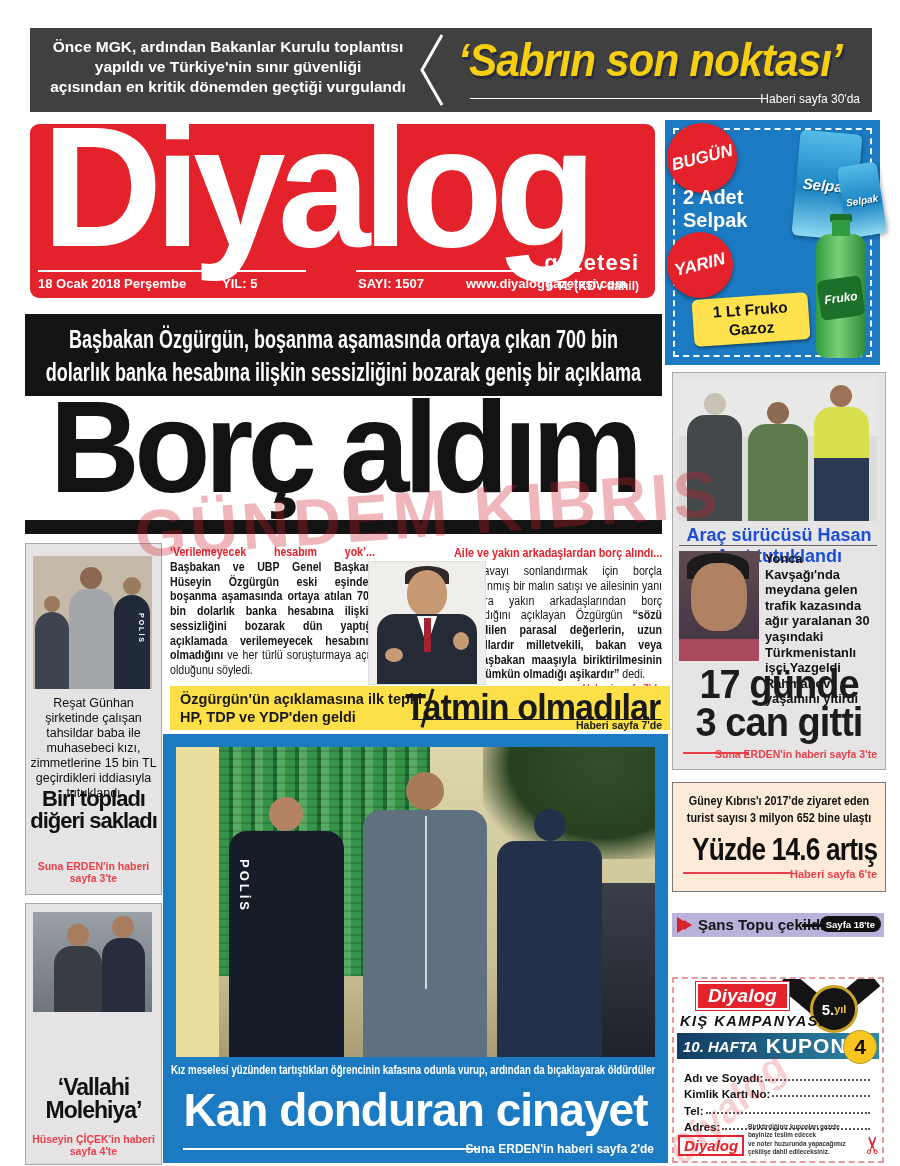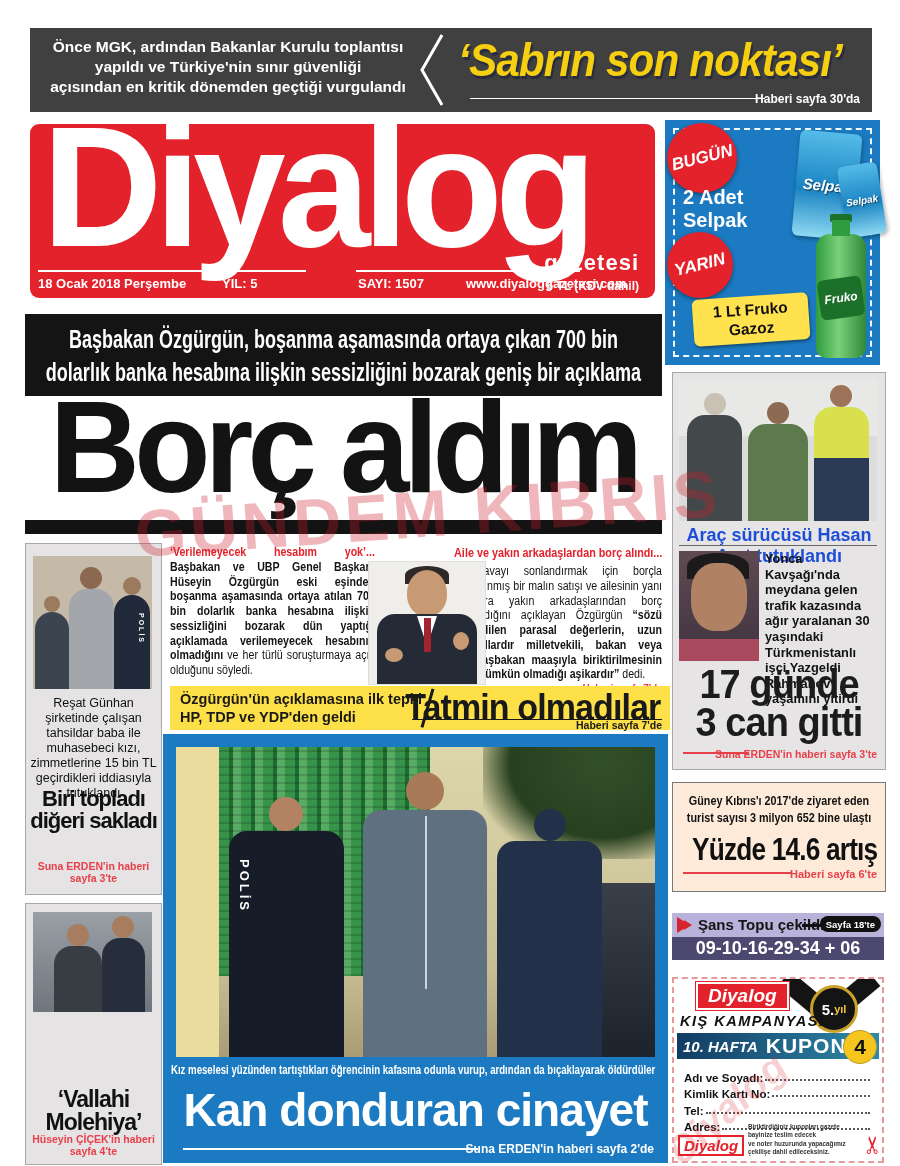--- a/index.html
+++ b/index.html
@@ -9,21 +9,21 @@
   
   .banner{left:30px;top:28px;width:842px;height:84px;background:#404040;}
   .banner-kicker{left:12px;top:9px;width:372px;color:#fff;font-weight:bold;font-size:15.5px;
                  line-height:1.3;text-align:center;}
   .banner-chevron{left:388px;top:5px;}
   .banner-headline{left:402px;top:4px;width:436px;text-align:center;color:#f6cf10;font-size:47px;
                    font-weight:bold;font-style:italic;letter-spacing:-1px;white-space:nowrap;
                    transform:scaleX(.9);transform-origin:center top;
                    text-shadow:2px 3px 0 rgba(10,20,60,.45);}
   .banner-ref-line{left:440px;bottom:13px;width:295px;height:1.5px;background:#fff;}
-  .banner-ref{right:12px;bottom:6px;color:#fff;font-size:12px;font-weight:bold;}
+  .banner-ref{right:12px;bottom:6px;color:#fff;font-size:12px;font-weight:normal;}
   
   .masthead{left:30px;top:124px;width:625px;height:174px;background:#e4222b;border-radius:9px;}
   .masthead-title{left:12px;top:-22px;font-size:170px;font-weight:bold;color:#fff;line-height:1;
                   letter-spacing:-8px;white-space:nowrap;transform:scaleX(.98);transform-origin:left top;}
   .mh-rule1{left:8px;bottom:26px;width:268px;height:2px;background:#fff;}
   .mh-rule2{left:326px;bottom:26px;width:224px;height:2px;background:#fff;}
   .mh-item{bottom:7px;color:#fff;font-size:13px;font-weight:bold;}
   .mh-date{left:8px;} .mh-year{left:192px;} .mh-issue{left:328px;} .mh-site{left:436px;}
   .mh-sub{right:16px;bottom:22px;color:#fff;font-size:22px;font-weight:bold;letter-spacing:1px;}
   .mh-price{right:16px;bottom:5px;color:#fff;font-size:12px;font-weight:bold;}
@@ -353,21 +353,21 @@
     <div class="lphoto" style="top:8px;height:100px;background:linear-gradient(180deg,#9aa0a6,#6f757c);">
       <div class="fig" style="left:18%;width:40%;height:88%;">
         <div class="fig-head" style="width:22px;height:22px;background:#a87c5e;"></div>
         <div class="fig-body" style="width:100%;height:calc(100% - 22px);background:#383d44;"></div>
       </div>
       <div class="fig" style="left:58%;width:36%;height:96%;">
         <div class="fig-head" style="width:22px;height:22px;background:#a87c5e;"></div>
         <div class="fig-body" style="width:100%;height:calc(100% - 22px);background:#262e3e;"></div>
       </div>
     </div>
-    <div class="lhead" style="top:184px;font-size:23px;">‘Vallahi Molehiya’</div>
+    <div class="lhead" style="top:172px;font-size:23px;">‘Vallahi Molehiya’</div>
     <div class="lby" style="bottom:7px;">Hüseyin ÇİÇEK'in haberi sayfa 4'te</div>
   </div>
 
   <div class="abs rbox">
     <div class="rphoto">
       <div style="position:absolute;left:0;top:0;width:100%;height:40%;background:#e8e8e6;"></div>
       <div class="fig" style="left:4%;width:28%;height:90%;">
         <div class="fig-head" style="width:22px;height:22px;background:#c9c1b4;"></div>
         <div class="fig-body" style="width:100%;height:calc(100% - 22px);background:#43484a;"></div>
       </div>
@@ -404,21 +404,20 @@
   </div>
 
   <div class="abs lottery">
     <div class="lot-top">
       <div class="lot-arrow"></div>
       <div class="lot-arrow2"></div>
       <div class="lot-title">Şans Topu çekildi</div>
       <div class="lot-line"></div>
       <div class="lot-pill">Sayfa 18'te</div>
     </div>
-    <div class="lot-nums">09-10-16-29-34 + 06</div>
   </div>
 
   <div class="abs coupon">
     <div class="ribbon ribbon-l"></div>
     <div class="ribbon ribbon-r"></div>
     <div class="gold">
       <span>5.</span>
         <span class="yil">yıl</span>
     </div>
     <div class="cbrand">Diyalog</div>

